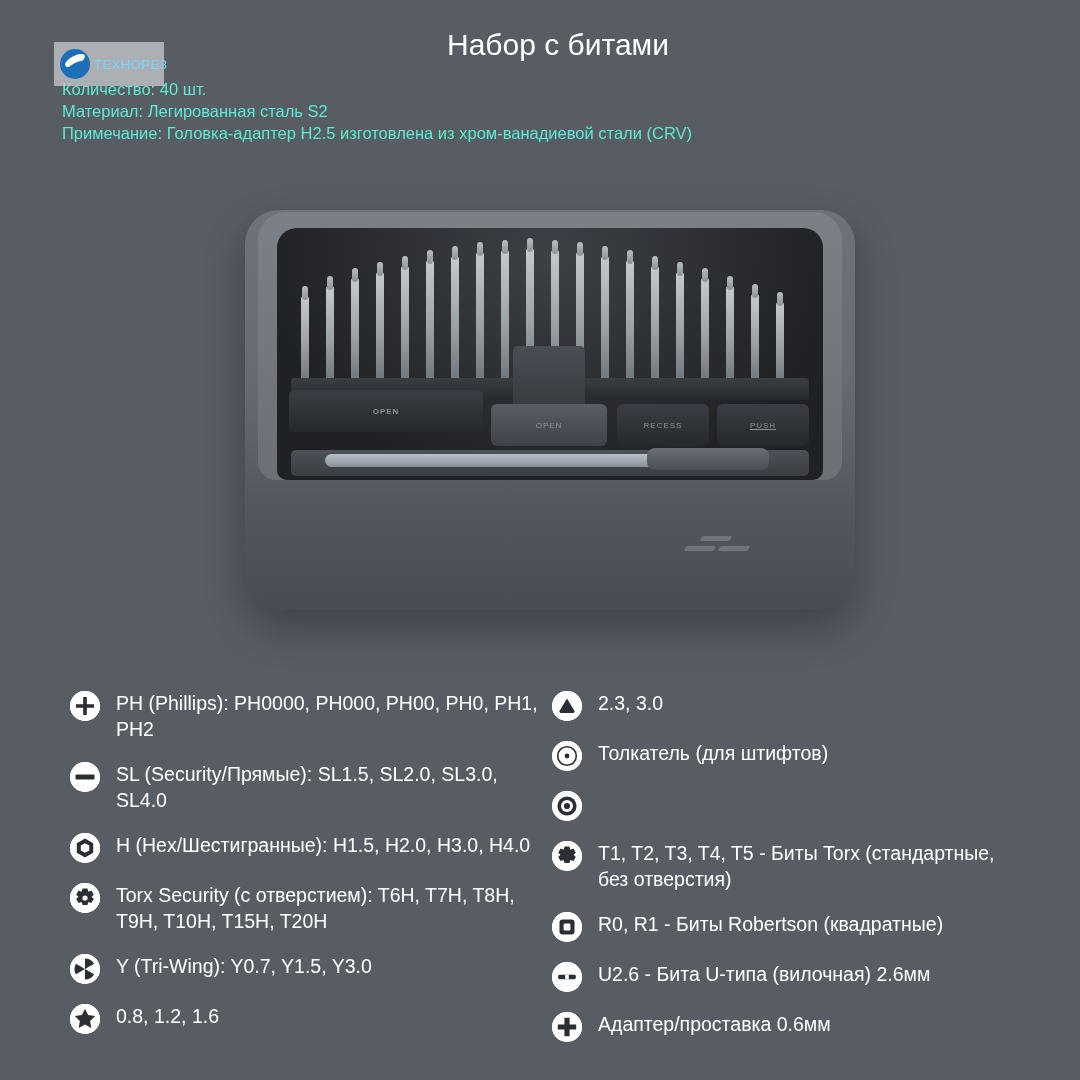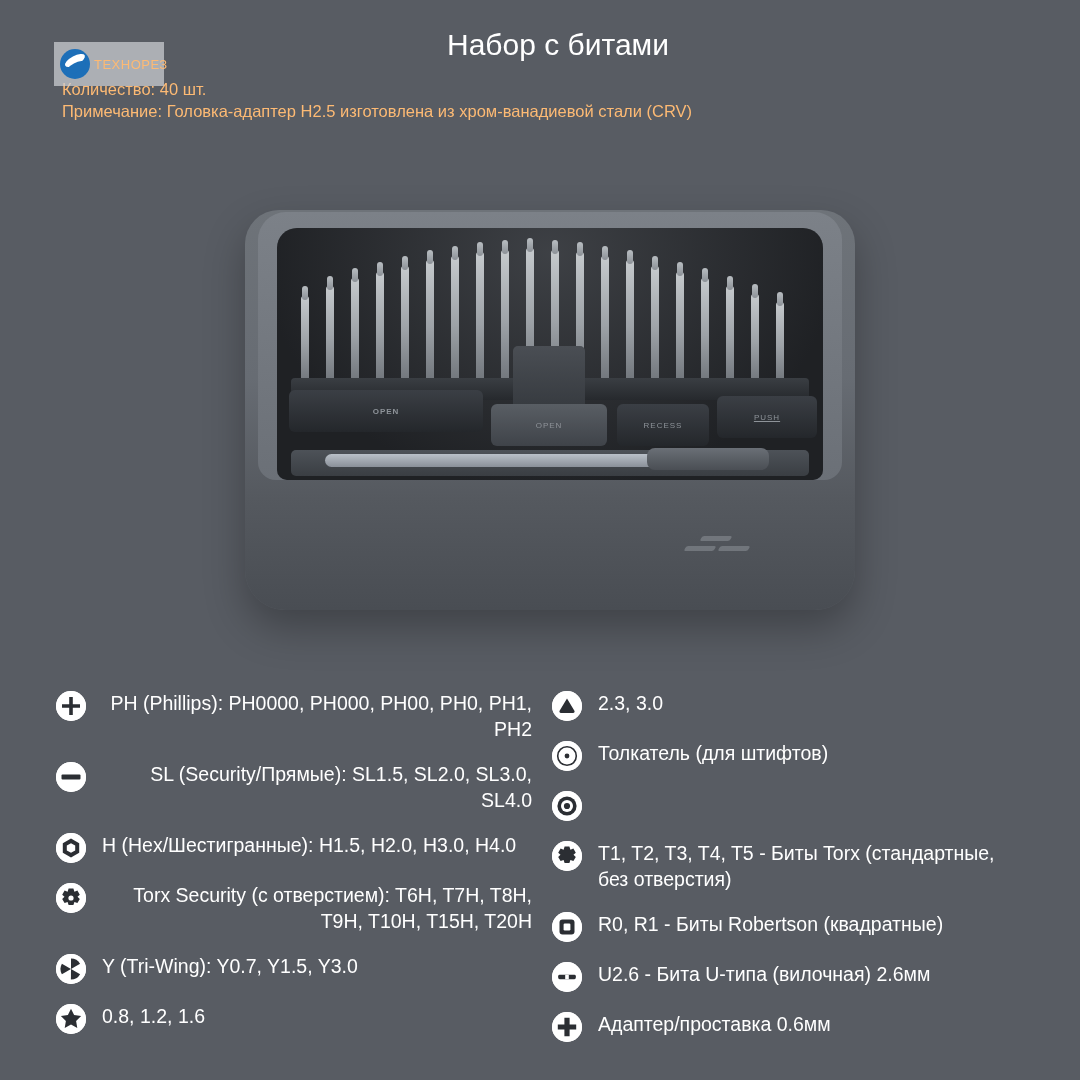--- a/index.html
+++ b/index.html
@@ -63,41 +63,41 @@
     content: "";
     position: absolute;
     left: 5px; top: 14px;
     width: 22px; height: 9px;
     border-radius: 50%;
     background: #1d6fb8;
     transform: rotate(-28deg);
   }
   #logo-text {
     font-size: 13px;
-    color: #fdba74;
+    color: #7dd3fc;
     margin-left: 4px;
     letter-spacing: .5px;
     white-space: nowrap;
   }
   #page-title {
     position: relative;
     z-index: 2;
     font-size: 30px;
     font-weight: 400;
     color: #ffffff;
     margin-left: 36px;
     line-height: 46px;
     white-space: nowrap;
   }
   #specs {
     margin-top: 10px;
     margin-left: 34px;
     font-size: 16.5px;
     line-height: 22px;
-    color: #fdba74;
+    color: #5eead4;
   }
   #specs div { white-space: nowrap; }
 
   
   #product {
     position: absolute;
     left: 215px;
     top: 200px;
     width: 670px;
     height: 430px;
@@ -172,21 +172,21 @@
     color: #8e9399;
     font-size: 8px;
     letter-spacing: 1px;
     display: flex;
     align-items: center;
     justify-content: center;
   }
   .panel.open  { left: 12px;  top: 162px; width: 194px; font-weight: bold; }
   .panel.press { left: 214px; top: 176px; width: 116px; background: linear-gradient(180deg,#595e64,#3f4349); }
   .panel.recess{ left: 340px; top: 176px; width: 92px; }
-  .panel.right { left: 440px; top: 168px; width: 100px; text-decoration: underline; }
+  .panel.right { left: 440px; top: 176px; width: 92px; text-decoration: underline; }
   .drawer {
     position: absolute;
     left: 14px; top: 222px;
     width: 518px; height: 26px;
     background: linear-gradient(180deg,#4d5258,#3a3e43);
     border-radius: 5px;
   }
   .driver {
     position: absolute;
     left: 48px; top: 226px;
@@ -220,21 +220,21 @@
   #bit-lists {
     position: absolute;
     top: 690px;
     left: 0;
     width: 1080px;
     display: flex;
   }
   .col {
     box-sizing: border-box;
   }
-  .col.left  { width: 548px; padding-left: 56px; text-align: right; }
+  .col.left  { width: 548px; padding-left: 70px; }
   .col.right { width: 532px; padding-left: 4px; }
 
   .bit-item {
     display: flex;
     align-items: flex-start;
     margin-bottom: 19px;
   }
   .bit-icon {
     flex: 0 0 auto;
     width: 30px; height: 30px;
@@ -258,20 +258,21 @@
 <div id="header">
   <div id="logo-badge">
     <div id="logo-mark"></div>
     <div id="logo-text">ТЕХНОРЕЗ</div>
   </div>
   <div id="title-row">
     <h1 id="page-title">Набор с битами</h1>
   </div>
   <div id="specs">
     <div>Количество: 40 шт.</div>
+    <div>Материал: Легированная сталь S2</div>
     <div>Примечание: Головка-адаптер H2.5 изготовлена из хром-ванадиевой стали (CRV)</div>
   </div>
 </div>
 
 <div id="product">
   <div class="case-body"></div>
   <div class="case-rim"></div>
   <div class="case-inner">
     <div class="tray-shadow"></div>
     <div class="bits-row" id="bits-row">

